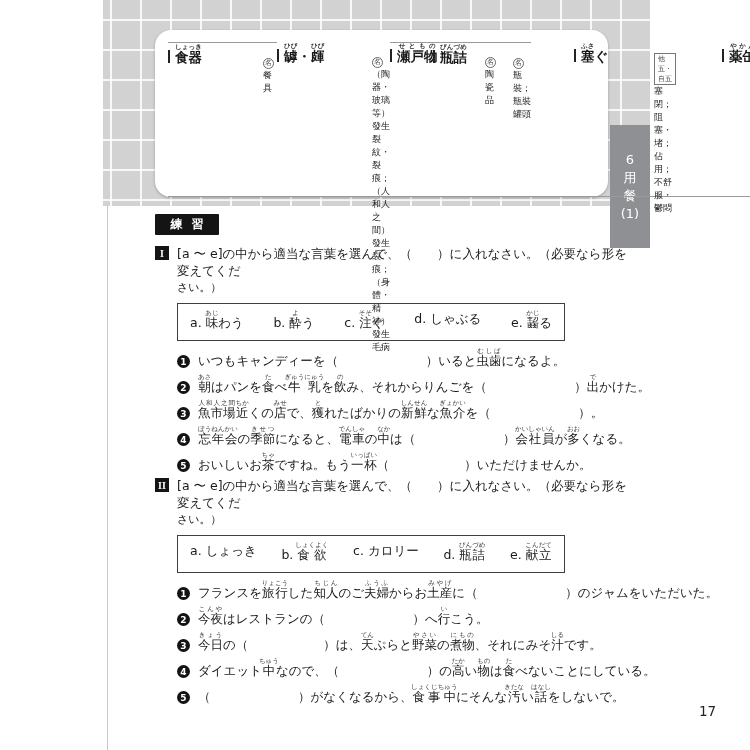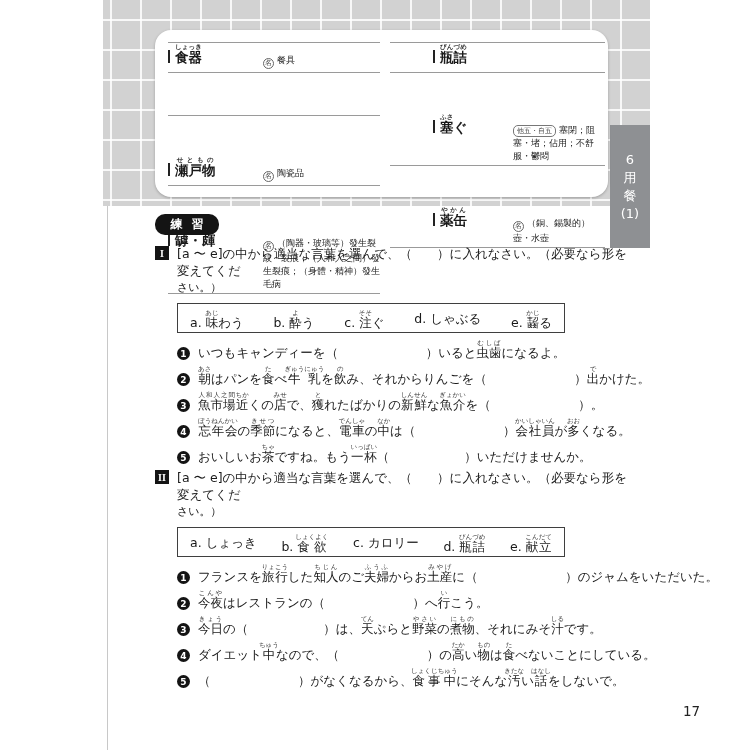--- a/index.html
+++ b/index.html
@@ -23,70 +23,70 @@
   .tab{
     left:610px;top:125px;width:40px;height:123px;background:#8e9093;color:#fff;
     display:flex;flex-direction:column;align-items:center;justify-content:center;gap:3px;
     font-size:13px;line-height:15px;
   }
   
   .card{
     left:155px;top:30px;width:453px;height:167px;background:#fff;border-radius:16px;
     box-shadow:0 1px 3px rgba(0,0,0,.25);display:flex;box-sizing:border-box;padding-top:12px;
   }
-  .vcol{display:flex;flex-direction:column;gap:40px;}
+  .vcol{display:flex;flex-direction:row;}
   .vcol-left{width:212px;margin-left:13px;}
   .vcol-right{width:215px;margin-left:10px;}
   .vrow{display:flex;border-bottom:1px solid #9a9a9a;padding-bottom:2px;}
   .vrow:first-child{border-top:1px solid #9a9a9a;}
   .vword{font-weight:bold;font-size:13.5px;line-height:25px;white-space:nowrap;}
   .vcol-left .vword{width:95px;}
   .vcol-right .vword{width:80px;padding-left:43px;}
   .vbar{display:inline-block;width:2px;height:13px;background:#222;margin-right:5px;vertical-align:-1px;}
   .vdef{flex:1;font-size:9px;line-height:13px;padding-top:11px;color:#222;}
   ruby rt{font-size:6.5px;color:#333;letter-spacing:0;}
   .pos-circle{
     display:inline-flex;align-items:center;justify-content:center;
     width:11px;height:11px;border:1px solid #666;border-radius:50%;
     font-size:7px;color:#444;margin-right:3px;vertical-align:-2px;box-sizing:border-box;
   }
   .pos-box{
-    display:inline-block;border:1px solid #777;border-radius:5px;font-size:7px;color:#444;
+    display:inline-block;border:1px solid #777;border-radius:0;font-size:7px;color:#444;
     padding:0 3px;line-height:10px;margin-right:3px;vertical-align:0px;
   }
   
   .pill{
-    left:155px;top:214px;width:64px;height:21px;background:#141414;color:#fff;border-radius:10px;
+    left:155px;top:214px;width:64px;height:21px;background:#141414;color:#fff;border-radius:1px;
     display:flex;align-items:center;justify-content:center;font-size:12px;font-weight:bold;
     letter-spacing:9px;text-indent:9px;
   }
   
   .content{left:155px;top:245px;width:480px;}
   .inst{display:flex;font-size:12.5px;line-height:17px;}
   .exnum{
     width:14px;height:14px;background:#141414;color:#fff;flex-shrink:0;
     font-family:"Liberation Serif","DejaVu Serif",serif;font-size:10px;font-weight:bold;
     display:inline-flex;align-items:center;justify-content:center;margin:1px 8px 0 0;
   }
   .inst2{margin-left:22px;font-size:11px;line-height:17px;}
   .opts{
     box-sizing:border-box;border:1px solid #3f3f3f;margin:7px 0 6px 22px;width:388px;
-    padding:5px 12px 0;display:flex;justify-content:space-between;
+    padding:5px 12px 8px;display:flex;justify-content:space-between;
     font-size:12.5px;line-height:19px;white-space:nowrap;
   }
   .opt .olabel{margin-right:4px;}
   .q{display:flex;align-items:flex-end;margin-bottom:1px;margin-left:22px;}
   .qnum{
     width:13px;height:13px;border-radius:50%;background:#141414;color:#fff;flex-shrink:0;
     font-size:9px;font-weight:bold;display:inline-flex;align-items:center;justify-content:center;
     margin:0 8px 4px 0;
   }
   .qtext{font-size:12.5px;line-height:23px;white-space:nowrap;}
   .ex2{}
-  .pagenum{left:683px;top:703px;font-size:13.5px;color:#222;}
+  .pagenum{left:699px;top:703px;font-size:13.5px;color:#222;}
 </style>
 </head>
 <body>
 
 <div class="abs grid-band"></div>
 <div class="abs vline"></div>
 
 <div class="abs tab">
 
     <span>6</span>
@@ -104,34 +104,35 @@
 
       <div class="vrow">
         <div class="vword"><span class="vbar"></span><span><ruby>食器<rt>しょっき</rt></ruby></span></div>
         <div class="vdef"><span class="pos-circle">名</span><span>餐具</span></div>
       </div>
 
       <div class="vrow">
       </div>
 
       <div class="vrow">
+        <div class="vword"><span class="vbar"></span><span><ruby>罅<rt>ひび</rt></ruby>・<ruby>皹<rt>ひび</rt></ruby></span></div>
+        <div class="vdef"><span class="pos-circle">名</span><span>（陶器・玻璃等）發生裂紋・裂痕；（人和人之間）發生裂痕；（身體・精神）發生毛病</span></div>
+      </div>
+
+      <div class="vrow">
         <div class="vword"><span class="vbar"></span><span><ruby>瀬戸物<rt>せともの</rt></ruby></span></div>
         <div class="vdef"><span class="pos-circle">名</span><span>陶瓷品</span></div>
       </div>
 
-      <div class="vrow">
-        <div class="vword"><span class="vbar"></span><span><ruby>罅<rt>ひび</rt></ruby>・<ruby>皹<rt>ひび</rt></ruby></span></div>
-        <div class="vdef"><span class="pos-circle">名</span><span>（陶器・玻璃等）發生裂紋・裂痕；（人和人之間）發生裂痕；（身體・精神）發生毛病</span></div>
-      </div>
-
   </div>
   <div class="vcol vcol-right">
 
       <div class="vrow">
         <div class="vword"><span class="vbar"></span><span><ruby>瓶詰<rt>びんづめ</rt></ruby></span></div>
+        <div class="vdef"><span class="pos-circle">名</span><span>瓶裝；瓶裝罐頭</span></div>
       </div>
 
       <div class="vrow">
         <div class="vword"><span class="vbar"></span><span><ruby>塞<rt>ふさ</rt></ruby>ぐ</span></div>
         <div class="vdef"><span class="pos-box">他五・自五</span><span>塞閉；阻塞・堵；佔用；不舒服・鬱悶</span></div>
       </div>
 
       <div class="vrow">
         <div class="vword"><span class="vbar"></span><span><ruby>薬缶<rt>やかん</rt></ruby></span></div>
         <div class="vdef"><span class="pos-circle">名</span><span>（銅、錫製的）壺・水壺</span></div>

